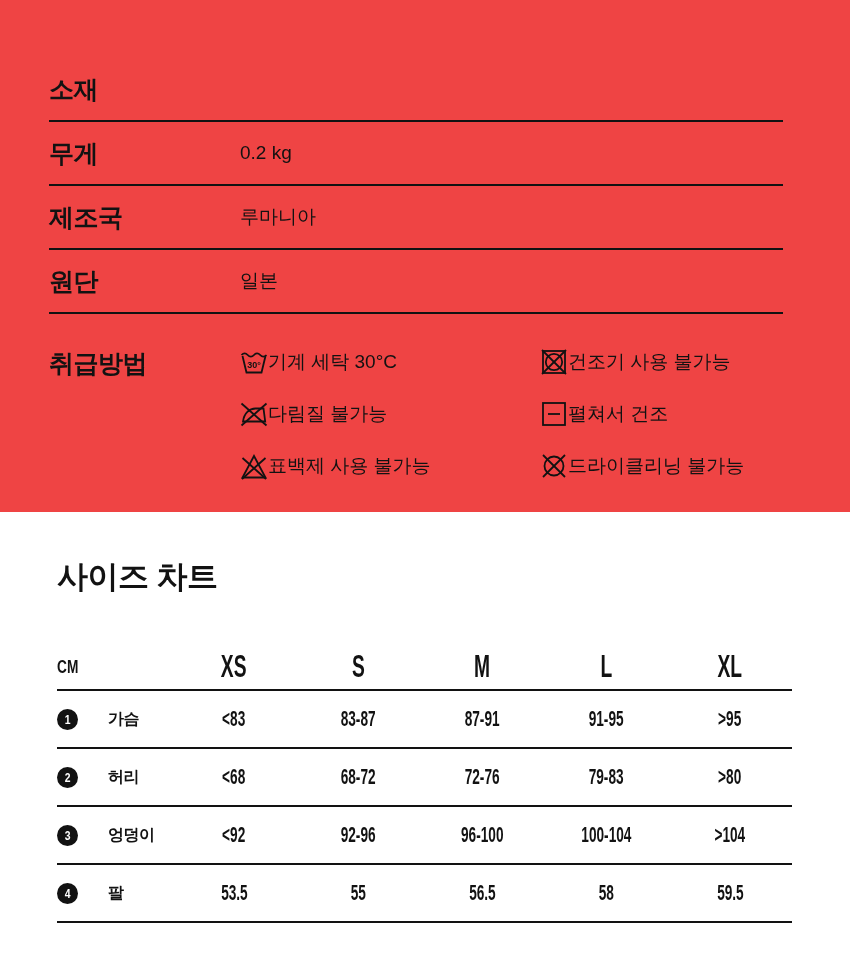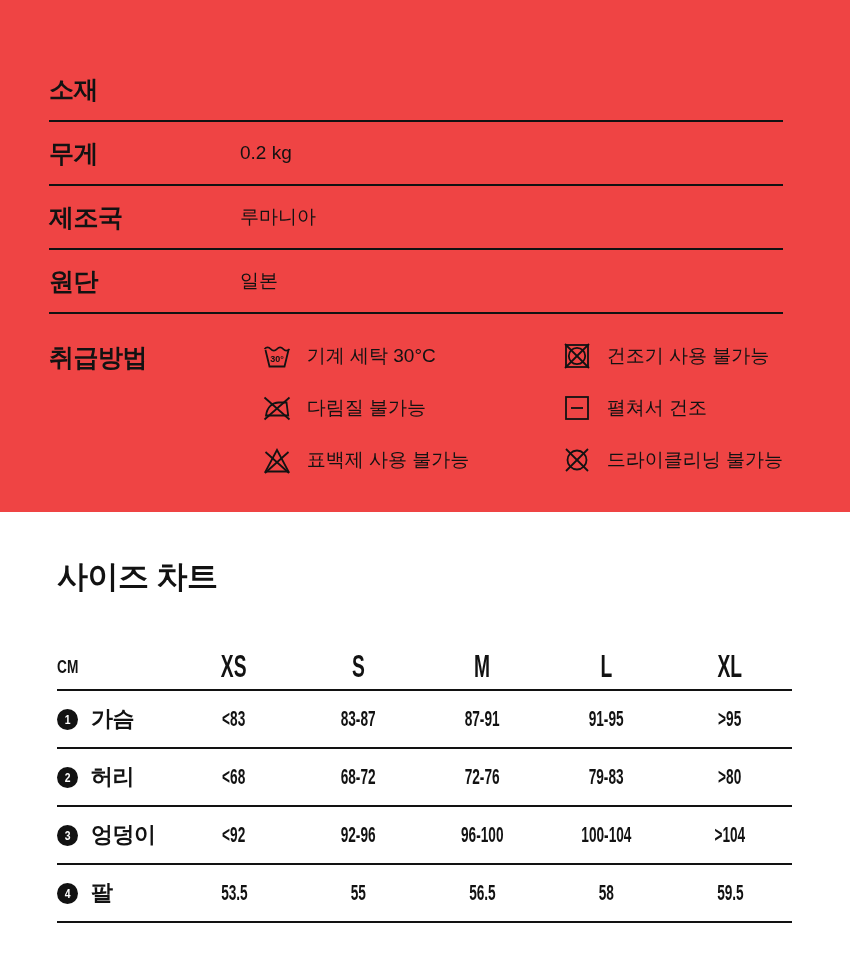--- a/index.html
+++ b/index.html
@@ -27,22 +27,21 @@
   .spec-label {
     flex: 0 0 191px;
     font-size: 25px;
     font-weight: bold;
     letter-spacing: -0.5px;
   }
   .spec-value { font-size: 19px; }
 
   .care-row {
     display: flex;
-    padding-top: 16px;
-    justify-content: space-between;
+    padding-top: 22px;
   }
   .care-label {
     flex: 0 0 191px;
     font-size: 25px;
     font-weight: bold;
     letter-spacing: -0.5px;
     padding-top: 11px;
   }
   .care-grid {
     display: grid;
@@ -52,21 +51,21 @@
     display: flex;
     align-items: center;
     height: 52px;
   }
   .care-item .ci {
     width: 28px;
     height: 28px;
     flex: 0 0 28px;
   }
   .care-item svg { display: block; width: 28px; height: 28px; }
-  .care-text { font-size: 19px; white-space: nowrap; margin-left: 16px; }
+  .care-text { font-size: 19px; white-space: nowrap; }
 
   
   .size-section {
     background: #ffffff;
     width: 850px;
     padding: 44px 58px 58px 57px;
   }
   .size-title {
     font-size: 31px;
     font-weight: bold;
@@ -94,23 +93,24 @@
     display: inline-block;
     font-weight: bold;
     transform: scaleX(0.62);
     transform-origin: center;
     white-space: nowrap;
   }
   .unit { font-size: 19px; transform: scaleX(0.72); transform-origin: left; }
   .col-head { font-size: 31px; }
   .val { font-size: 22px; }
   .row-label {
-    font-size: 22px;
+    font-size: 16px;
     font-weight: bold;
     letter-spacing: -0.5px;
+    margin-left: 17px;
   }
   .badge {
     width: 21px;
     height: 21px;
     border-radius: 50%;
     background: #121212;
     color: #ffffff;
     display: inline-flex;
     align-items: center;
     justify-content: center;

